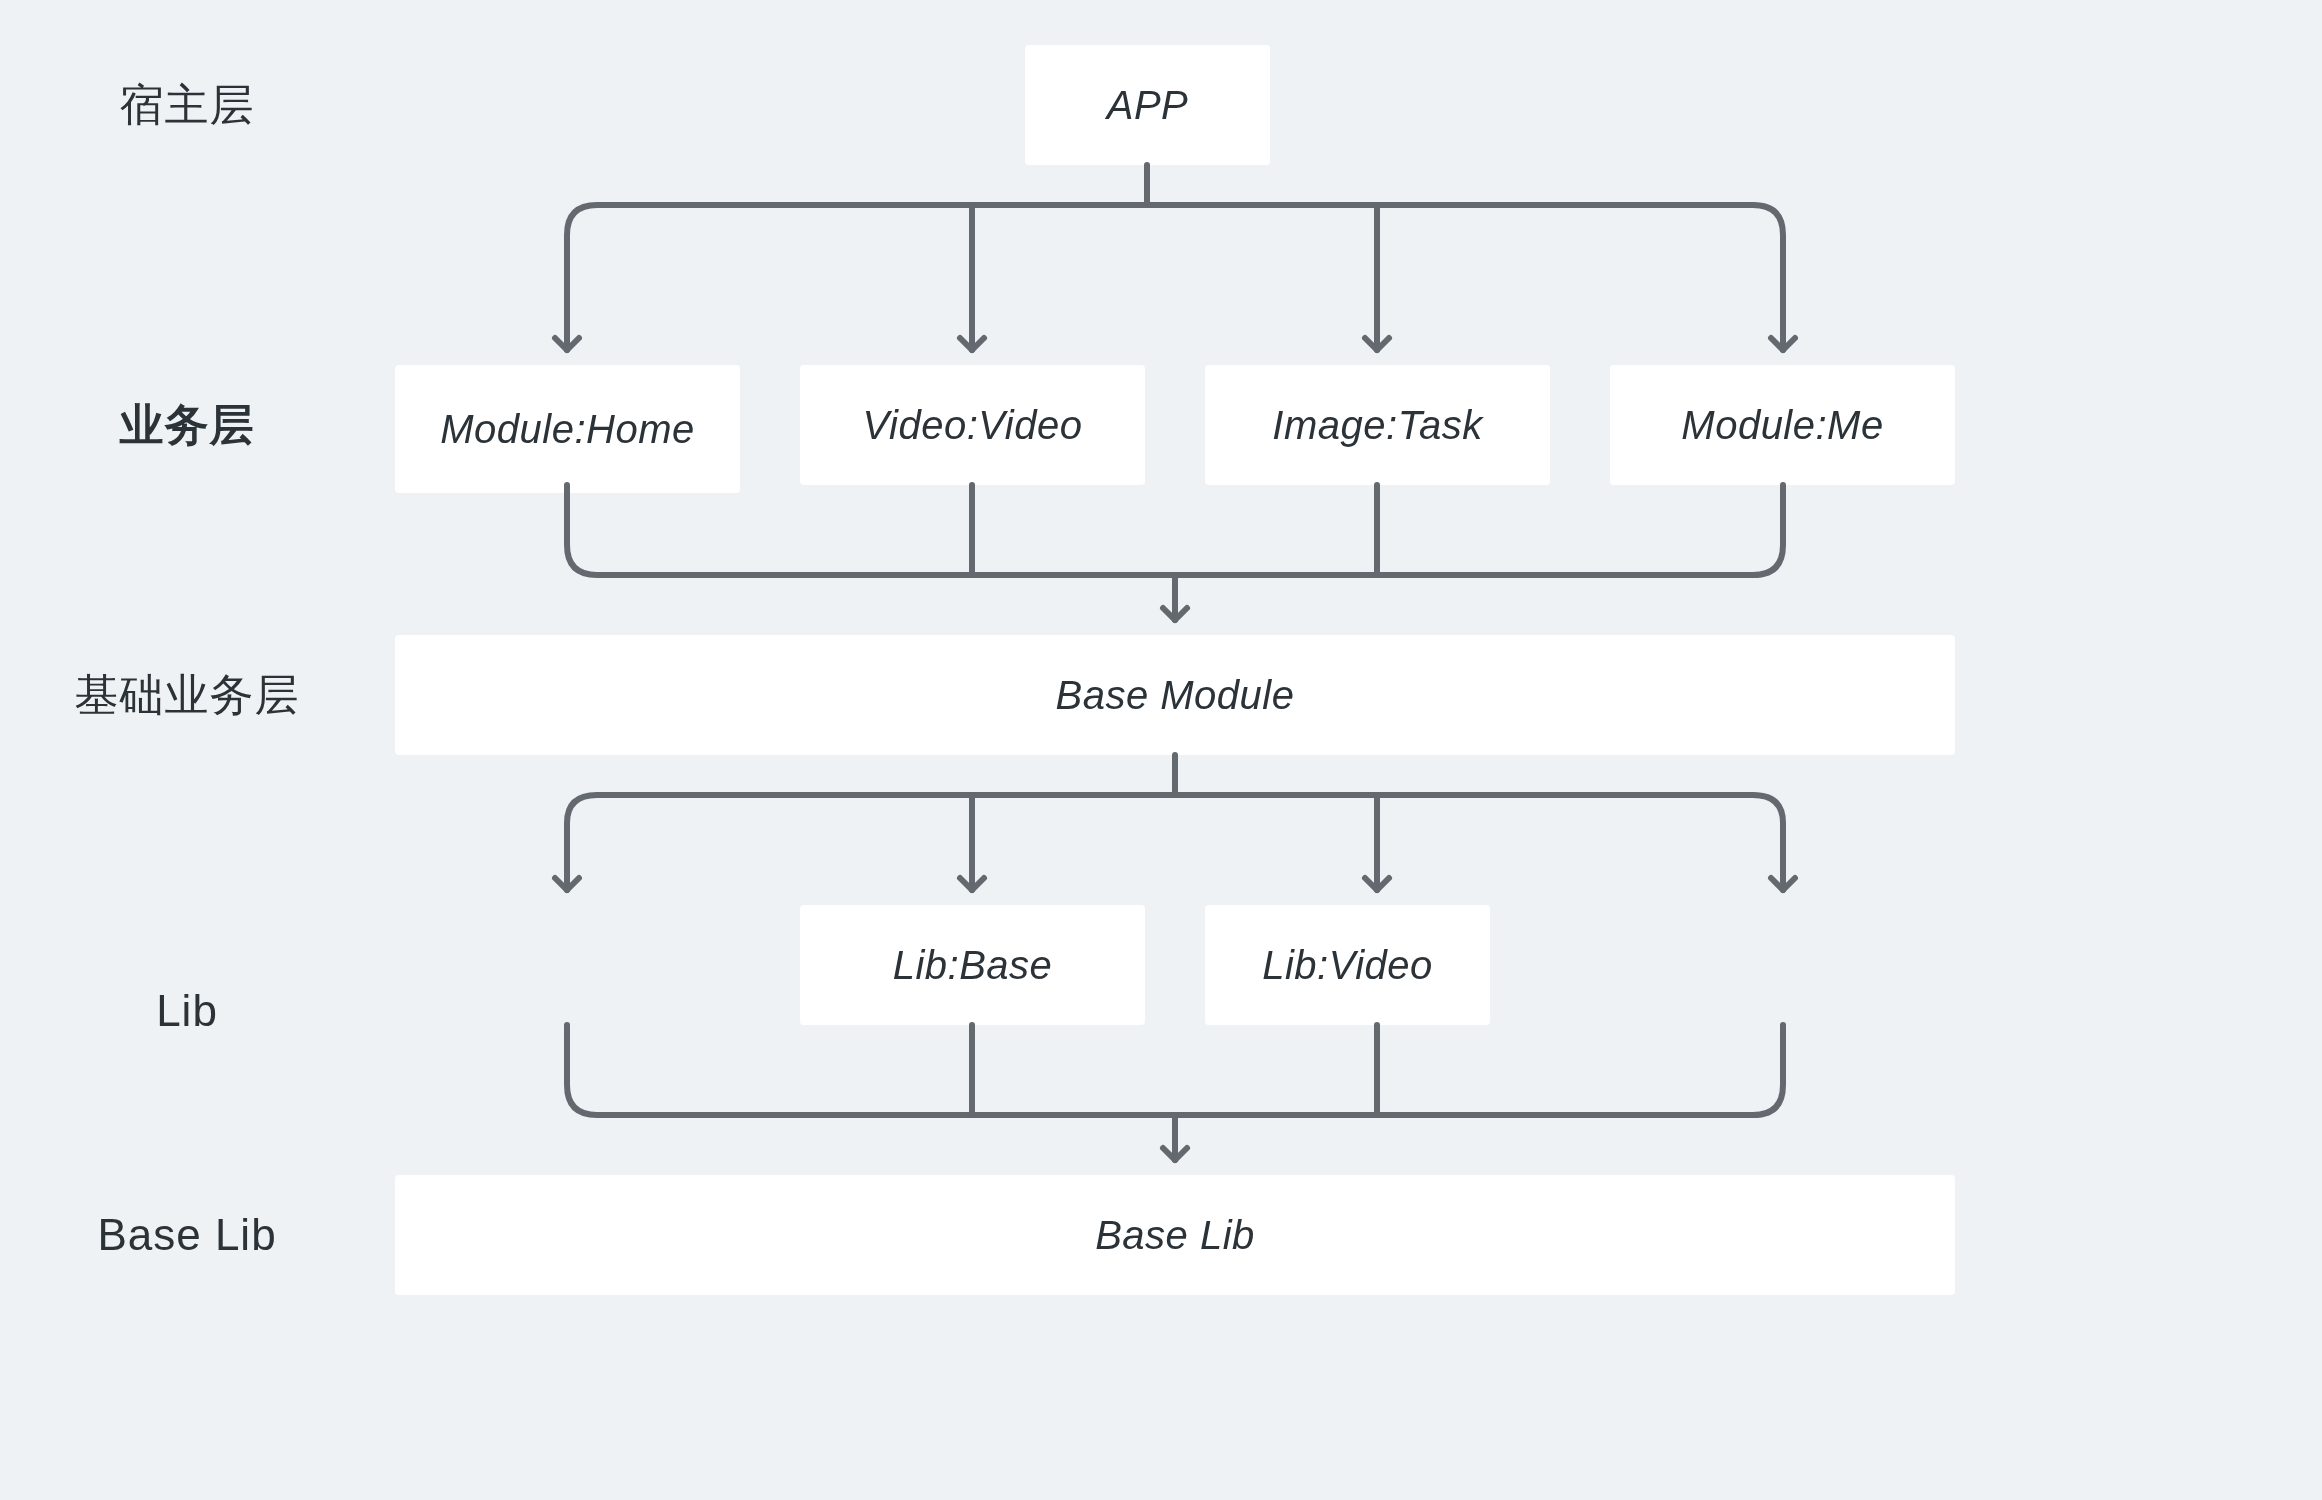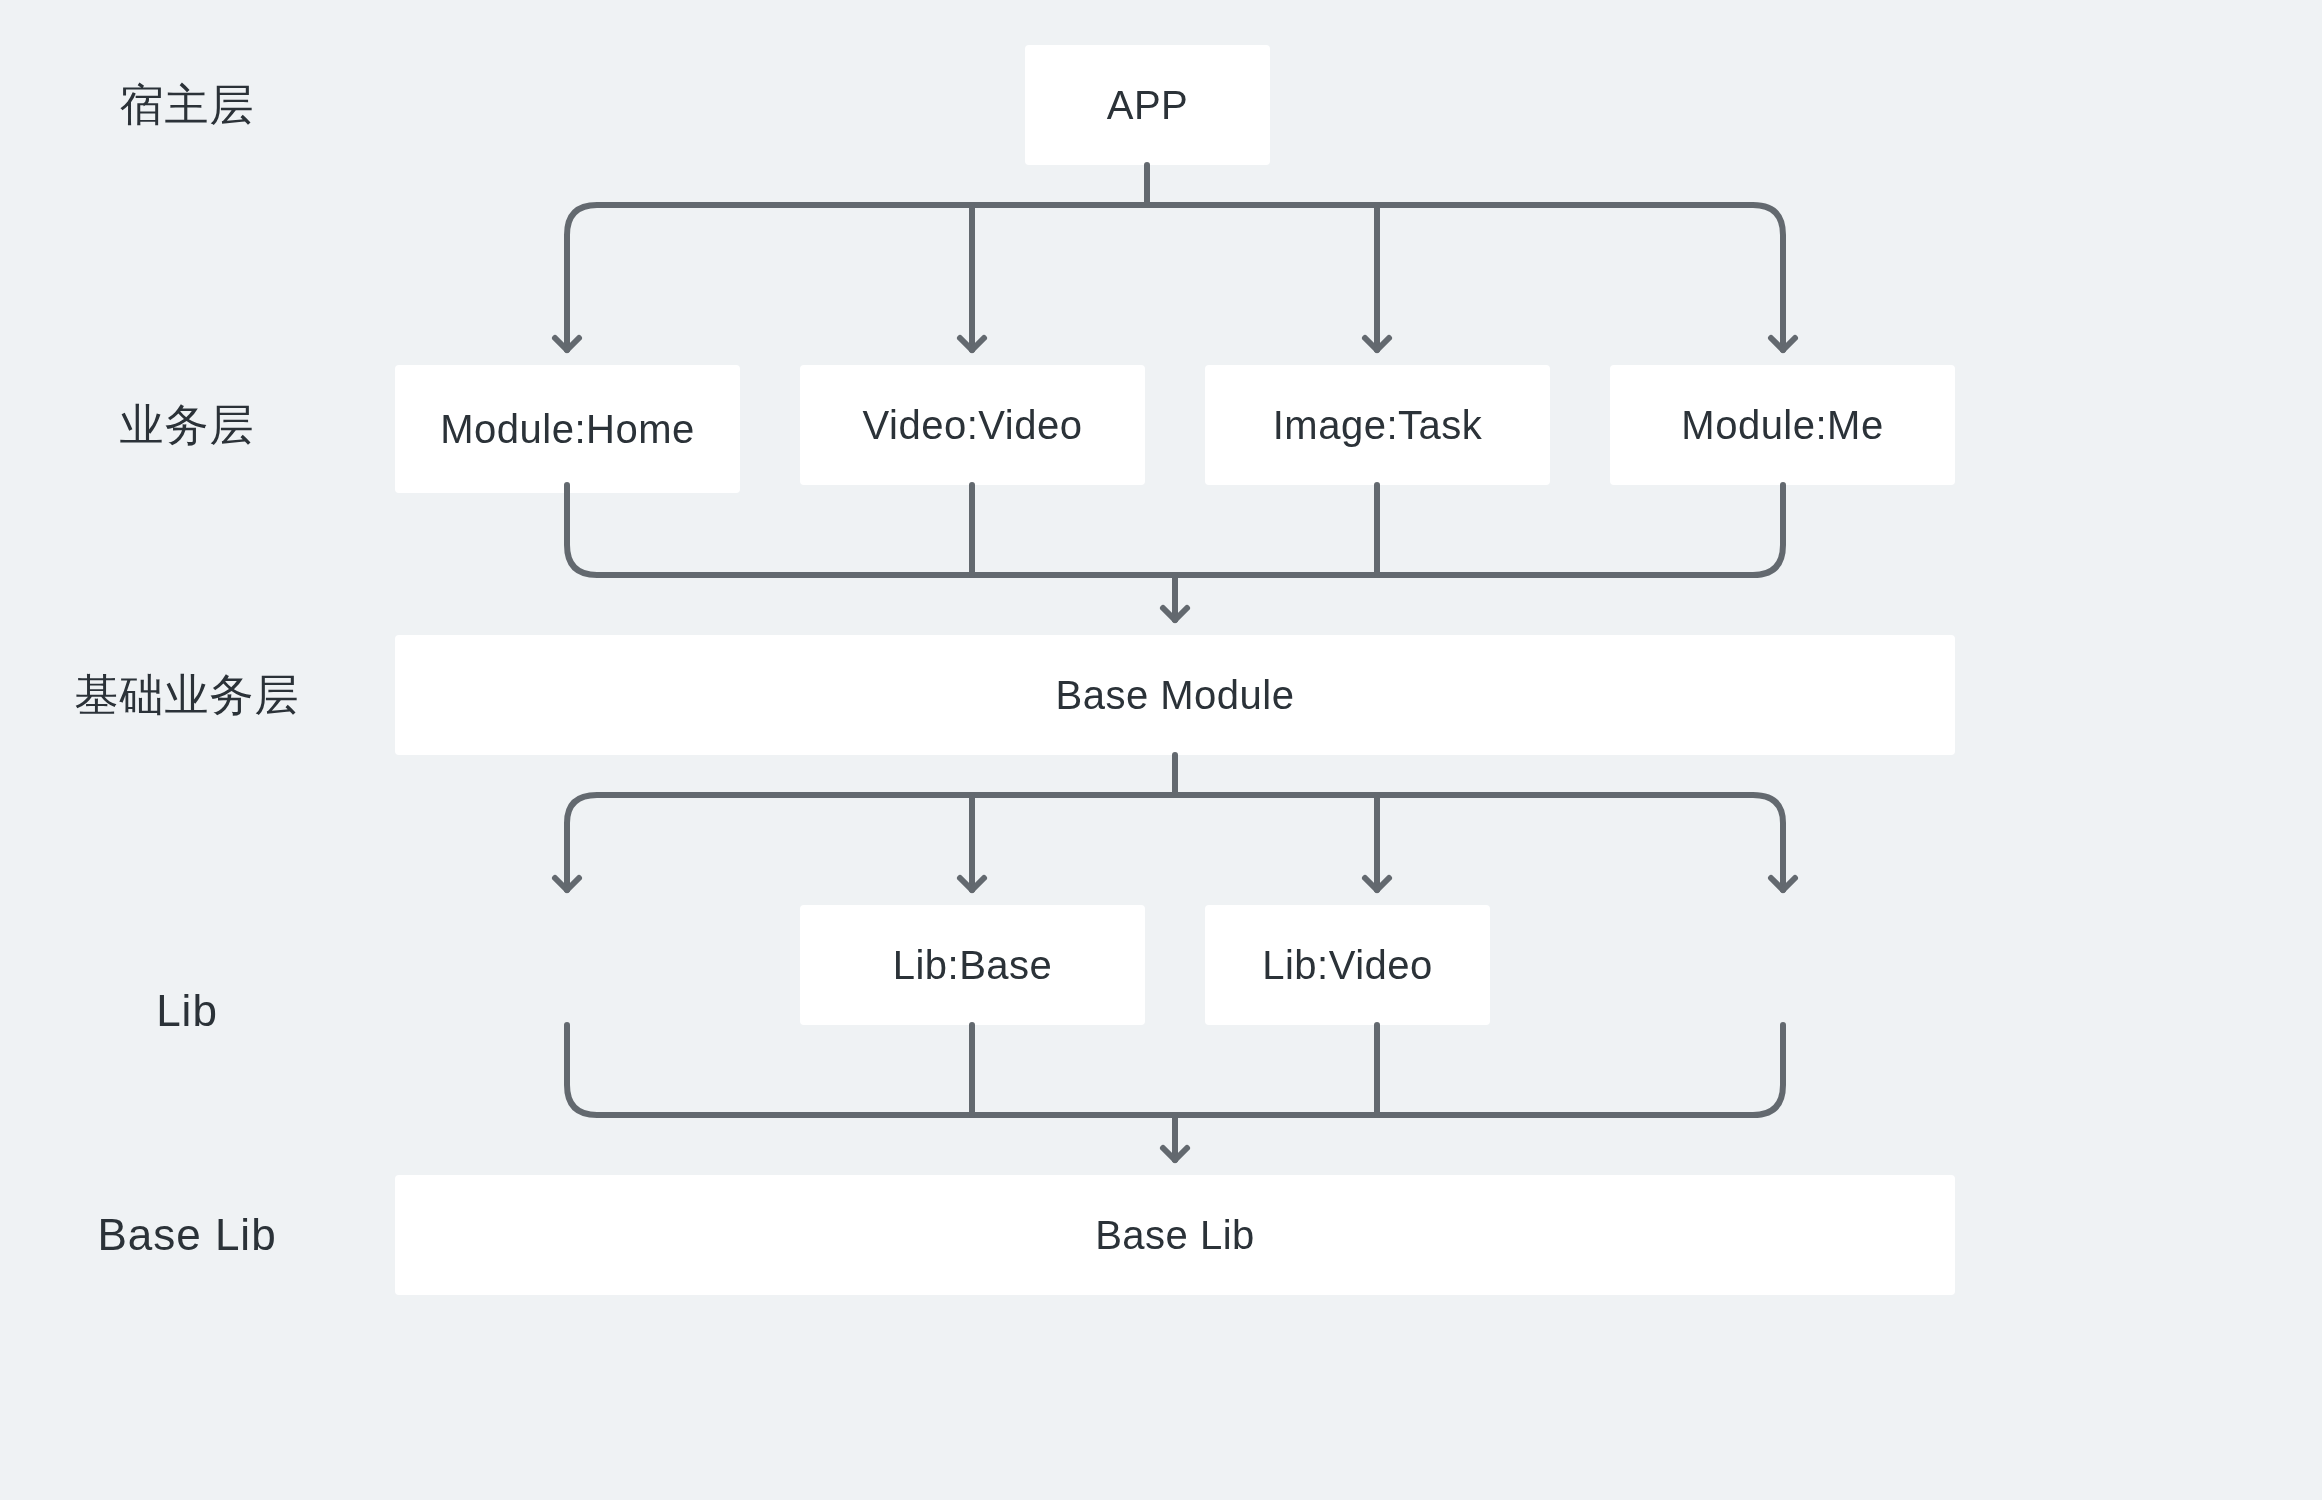--- a/index.html
+++ b/index.html
@@ -29,38 +29,39 @@
     position: absolute;
     background: #FFFFFF;
     display: flex;
     align-items: center;
     justify-content: center;
     font-size: 40px;
     color: #2B3238;
     white-space: nowrap;
     border-radius: 4px;
     letter-spacing: 0.5px;
+    font-style: italic;
   }
   svg.connectors {
     position: absolute;
     left: 0; top: 0;
     width: 2322px;
     height: 1500px;
     pointer-events: none;
   }
   svg.connectors path,
   svg.connectors line { fill: none; }
 </style>
 </head>
 <body>
 
 <div class="stage">
 
   <div class="row-label" style="left:187px; top:105px;">宿主层</div>
-  <div class="row-label" style="left:187px; top:425px;">业务层</div>
+  <div class="row-label" style="left:187px; top:425px;font-weight:bold;">业务层</div>
   <div class="row-label" style="left:187px; top:695px;">基础业务层</div>
   <div class="row-label" style="left:187px; top:965px;margin-top:46px;">Lib</div>
   <div class="row-label" style="left:187px; top:1235px;">Base Lib</div>
 
   <div class="box" style="left:1025px; top:45px;  width:245px;  height:120px;">APP</div>
 
   <div class="box" style="left:395px;  top:365px; width:345px;  height:128px;">Module:Home</div>
   <div class="box" style="left:800px;  top:365px; width:345px;  height:120px;">Video:Video</div>
   <div class="box" style="left:1205px; top:365px; width:345px;  height:120px;">Image:Task</div>
   <div class="box" style="left:1610px; top:365px; width:345px;  height:120px;">Module:Me</div>

